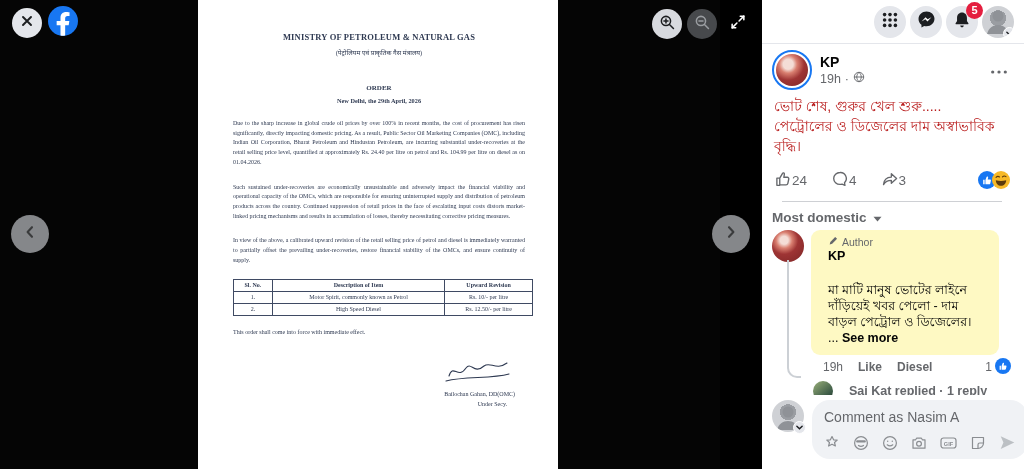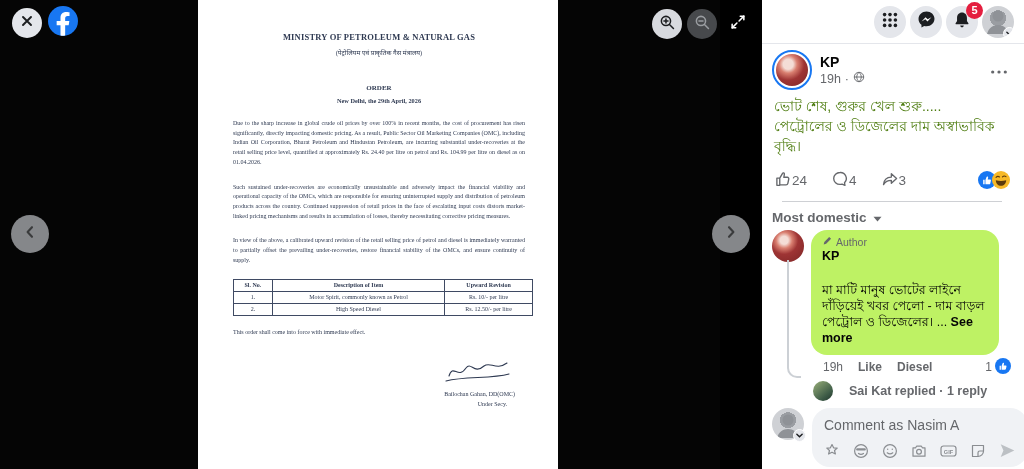--- a/index.html
+++ b/index.html
@@ -44,49 +44,49 @@
   .chev-badge { position:absolute; right:-2px; bottom:-2px; width:13px; height:13px; border-radius:50%; background:#e4e6eb; border:1.5px solid #fff; display:flex; align-items:center; justify-content:center; }
 
   .post { padding:6px 12px 0 10px; }
   .post-head { display:flex; align-items:center; }
   .story-ring { width:40px; height:40px; border:2px solid #1877f2; border-radius:50%; display:flex; align-items:center; justify-content:center; flex:none; cursor:pointer; }
   .kp-avatar { width:32px; height:32px; border-radius:50%; background:radial-gradient(circle at 38% 32%, #f4ddd6 0 5px, #d97f70 9px, #9e3434 16px, #7c2626 100%); }
   .post-id { margin-left:8px; }
   .post-name { font-weight:bold; font-size:14px; color:#050505; }
   .post-time { font-size:12.5px; color:#65676b; display:flex; align-items:center; gap:4px; margin-top:1px; }
   .post-dots { margin-left:auto; padding:4px; cursor:pointer; }
-  .post-text { font-size:14px; color:#4d7c0f; line-height:1.42; margin:7px 2px 0; }
+  .post-text { font-size:14px; color:#b91c1c; line-height:1.42; margin:7px 2px 0; }
 
   .actions { display:flex; align-items:center; margin:13px 2px 0; }
   .action { display:flex; align-items:center; gap:0; margin-right:24px; color:#65676b; font-size:13.5px; cursor:pointer; }
   .rx-cluster { margin-left:auto; display:flex; align-items:center; }
   .rx { width:18px; height:18px; border-radius:50%; }
   .rx + .rx { margin-left:-4px; }
 
   .rp-divider { border-top:1px solid #ced0d4; margin:10px 10px 0; }
   .sort-row { display:flex; align-items:center; gap:6px; padding:8px 10px 5px; font-size:13.5px; font-weight:bold; color:#65676b; cursor:pointer; }
 
   .comments { padding:0 10px; position:relative; }
   .comment { display:flex; gap:7px; align-items:flex-start; }
   .c-avatar { width:32px; height:32px; border-radius:50%; flex:none; cursor:pointer; }
   .av-kp { background:radial-gradient(circle at 38% 32%, #f4ddd6 0 4px, #d97f70 8px, #9e3434 14px, #7c2626 100%); }
   .av-sudip { background:linear-gradient(140deg, #8a9a8c 0%, #55645a 45%, #2c3630 100%); }
   .av-saikat { width:20px; height:20px; border-radius:50%; background:linear-gradient(140deg,#9ab07a,#3c5a46 70%,#22352a); flex:none; }
-  .bubble { background:#bef264; border-radius:16px; padding:6px 11px 8px; max-width:188px; }
+  .bubble { background:#fef9c3; border-radius:9px; padding:6px 17px 8px; max-width:188px; }
   .badge-row { display:flex; align-items:center; gap:4px; font-size:10.5px; color:#65676b; }
   .c-name { font-size:12.5px; font-weight:bold; color:#050505; margin-top:1px; }
   .c-text { font-size:12.5px; color:#050505; line-height:1.3; margin-top:19px; }
   .see-more { font-weight:bold; cursor:pointer; }
   .c-meta { display:flex; align-items:center; gap:15px; font-size:12px; color:#65676b; margin:3px 0 4px 51px; width:188px; }
   .c-meta .bold { font-weight:bold; cursor:pointer; }
   .c-rx { margin-left:auto; display:flex; align-items:center; gap:3px; }
   .thread { position:absolute; left:25px; width:14px; border-left:2px solid #ccd0d5; border-bottom:2px solid #ccd0d5; border-bottom-left-radius:10px; }
   .reply-summary { display:flex; align-items:center; gap:16px; margin:2px 0 6px 41px; font-size:12.5px; font-weight:bold; color:#65676b; cursor:pointer; }
 
-  .composer { position:absolute; left:0; right:0; bottom:0; background:#fff; padding:5px 10px 2px; display:flex; gap:8px; align-items:flex-start; }
+  .composer { position:absolute; left:0; right:0; bottom:0; background:#fff; padding:5px 10px 10px; display:flex; gap:8px; align-items:flex-start; }
   .composer-avatar { position:relative; width:32px; height:32px; border-radius:50%; background:radial-gradient(circle at 50% 38%, #9a9da2 0 8px, #cfd1d5 8px); flex:none; cursor:pointer; }
   .composer-box { flex:1; background:#f0f2f5; border-radius:18px; padding:9px 12px 8px; cursor:text; }
   .composer-ph { font-size:14px; color:#65676b; }
   .composer-icons { display:flex; align-items:center; gap:13px; margin-top:9px; }
   .cicon { cursor:pointer; display:flex; }
   .send { margin-left:auto; cursor:pointer; display:flex; }
 </style>
 </head>
 <body>
 

